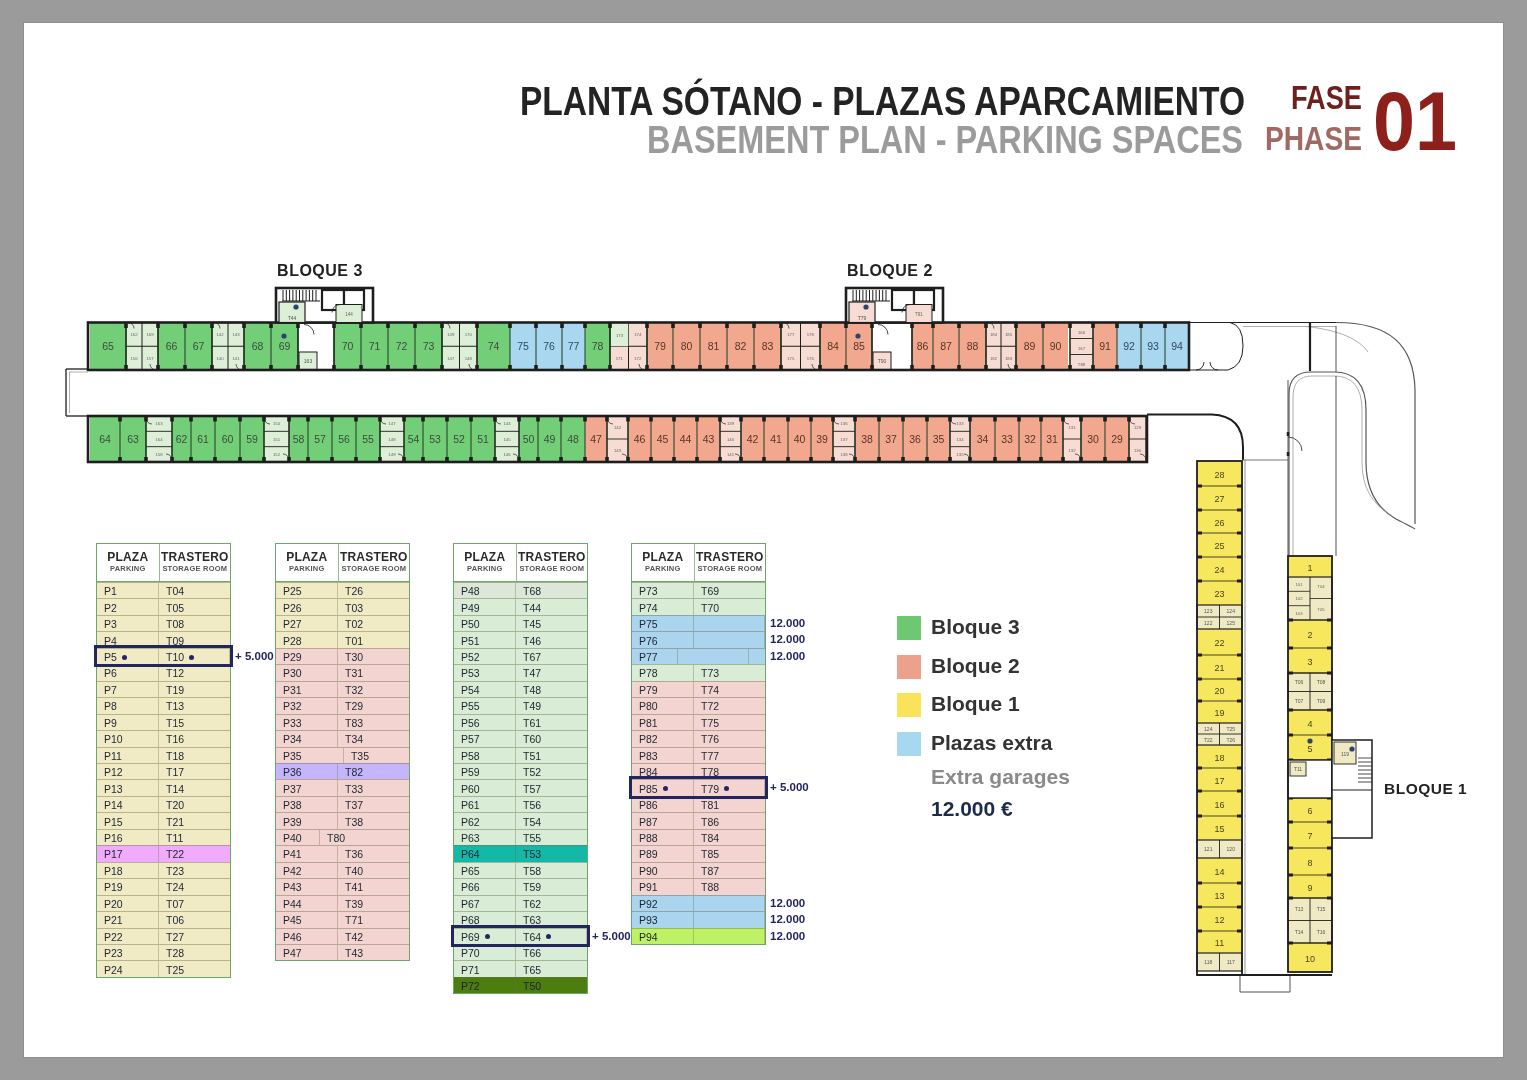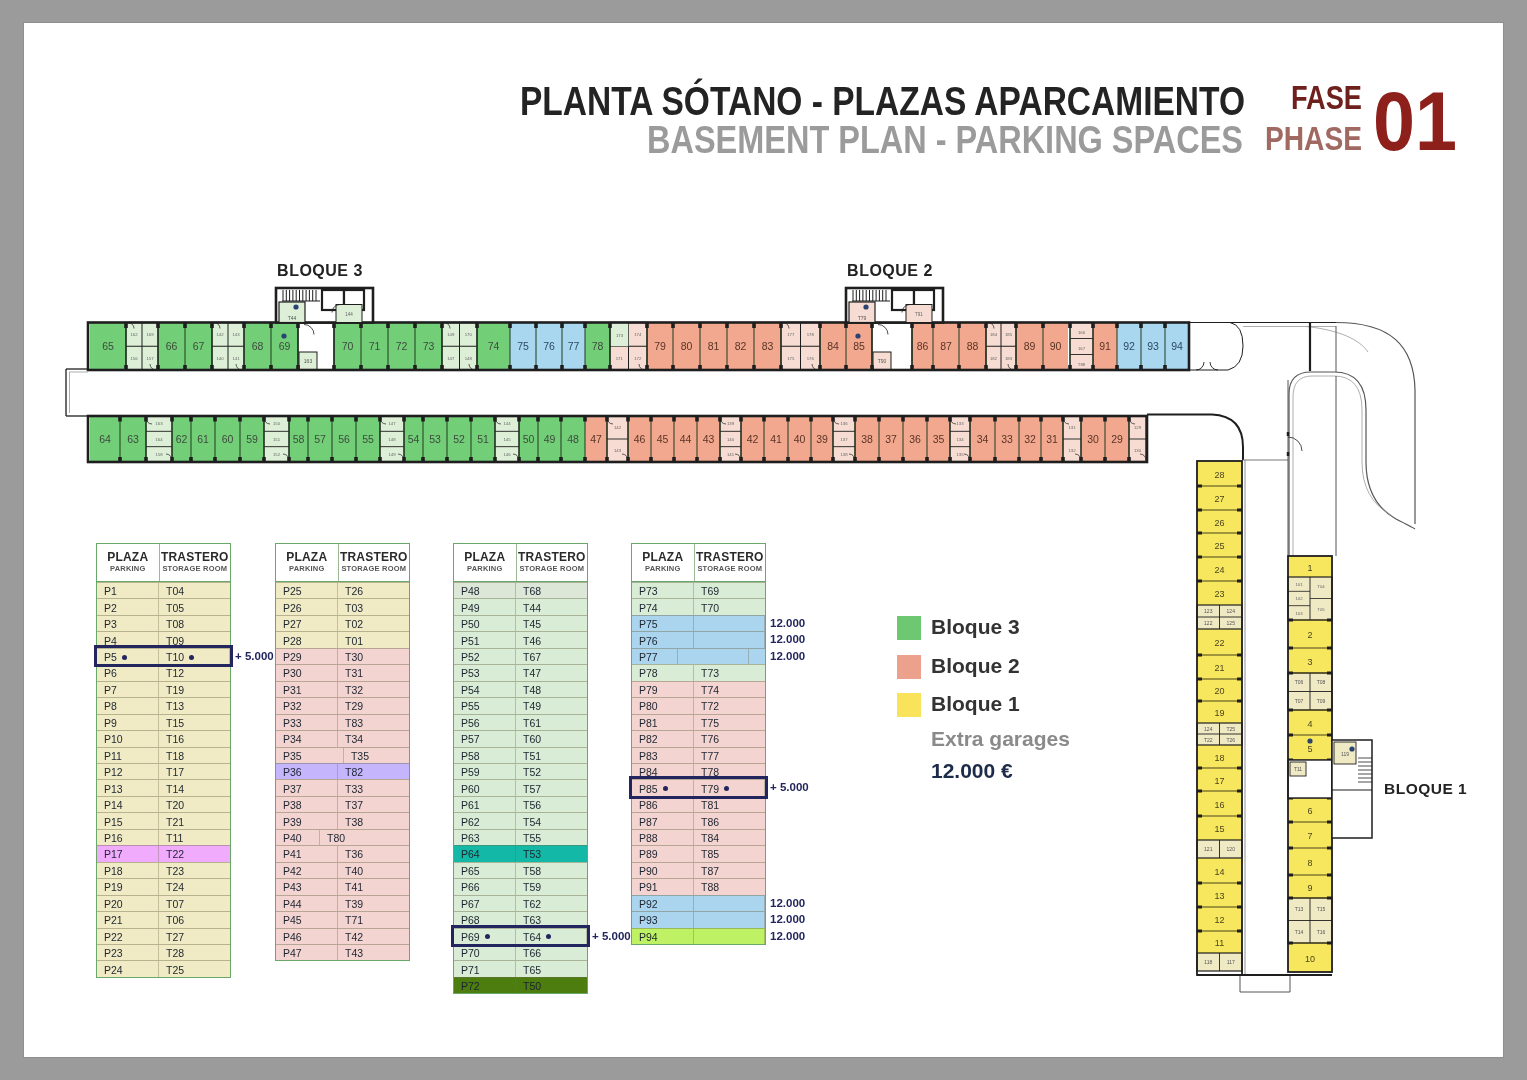--- a/index.html
+++ b/index.html
@@ -1271,14 +1271,18 @@
       <span class="ltxt">Bloque 3</span>
     </div>
 <div class="lrow">
       <span class="sq" style="background:#eba18c"></span>
       <span class="ltxt">Bloque 2</span>
     </div>
 <div class="lrow">
       <span class="sq" style="background:#f8e35b"></span>
       <span class="ltxt">Bloque 1</span>
     </div>
+<div class="lrow">
+      <span class="sq" style="background:#a7d8f0"></span>
+      <span class="ltxt">Plazas extra</span>
+    </div>
 <div class="lsub">Extra garages</div>
 <div class="lprice">12.000 €</div>
 </div>
 </body></html>

